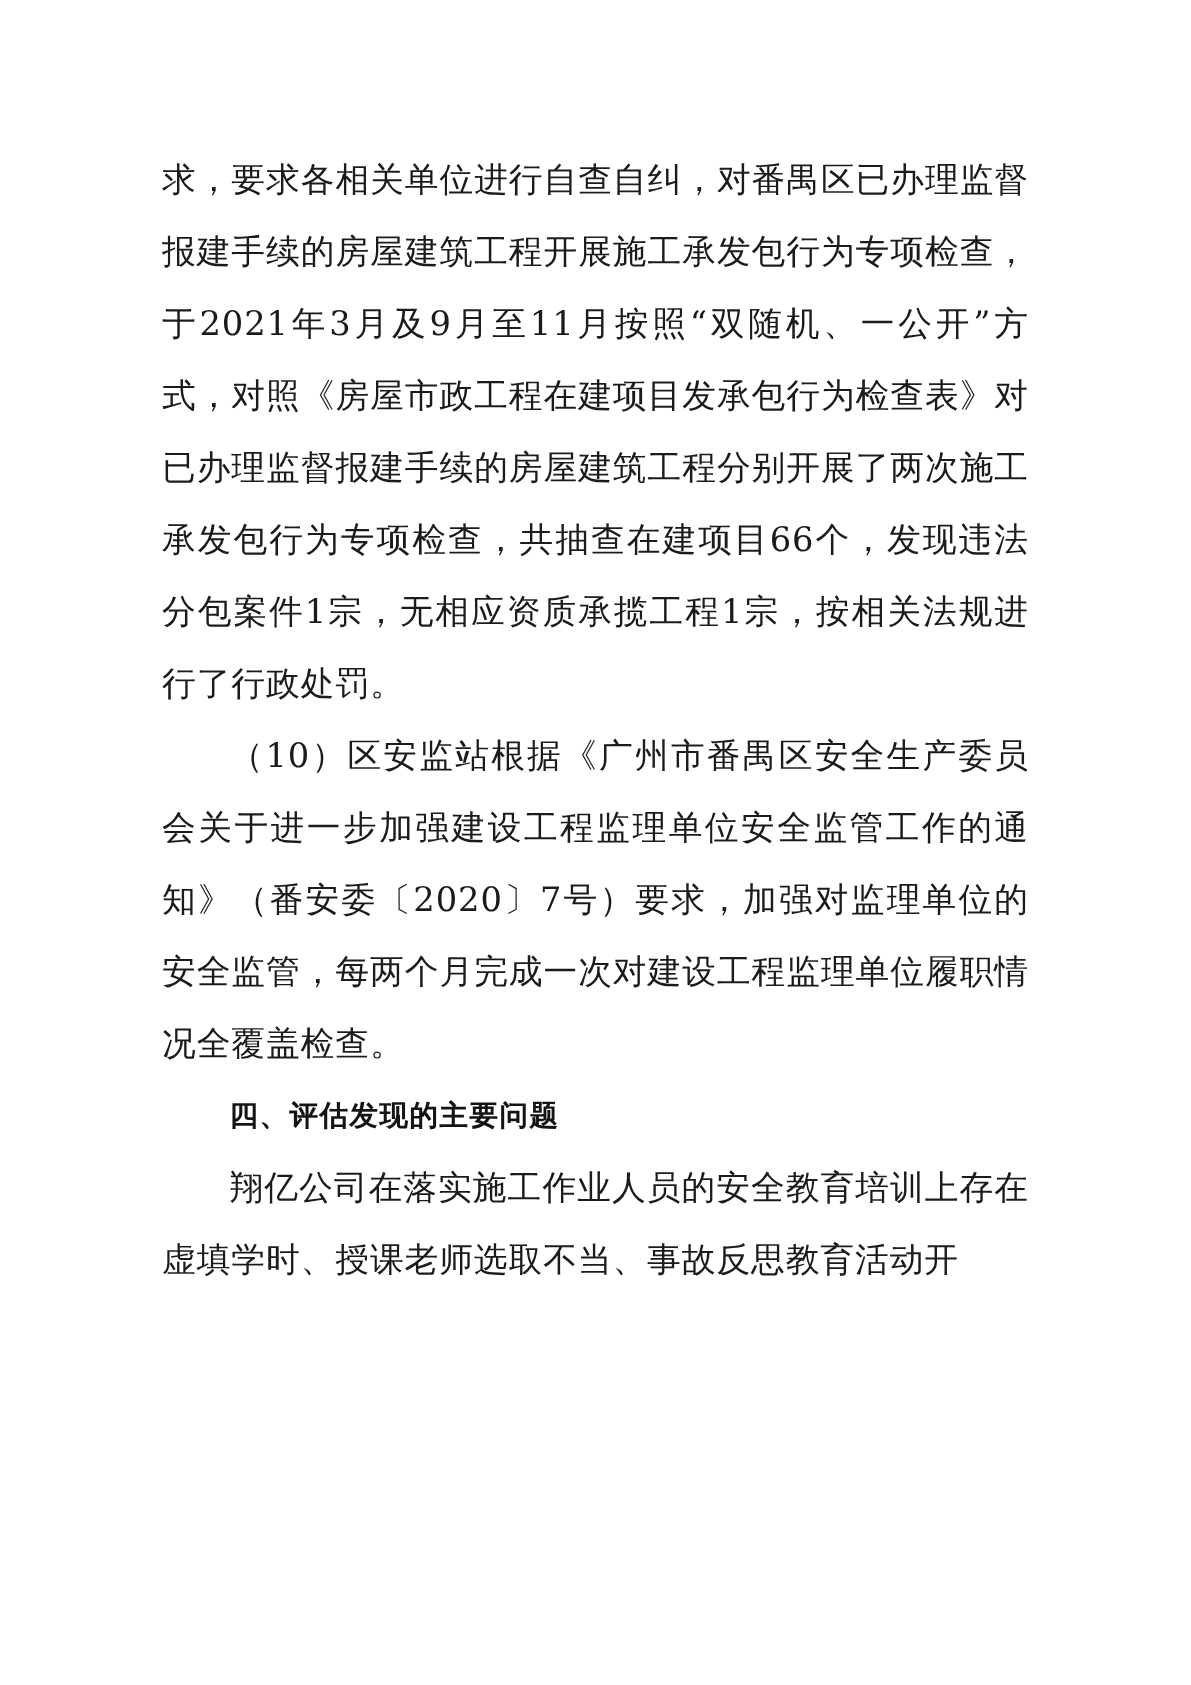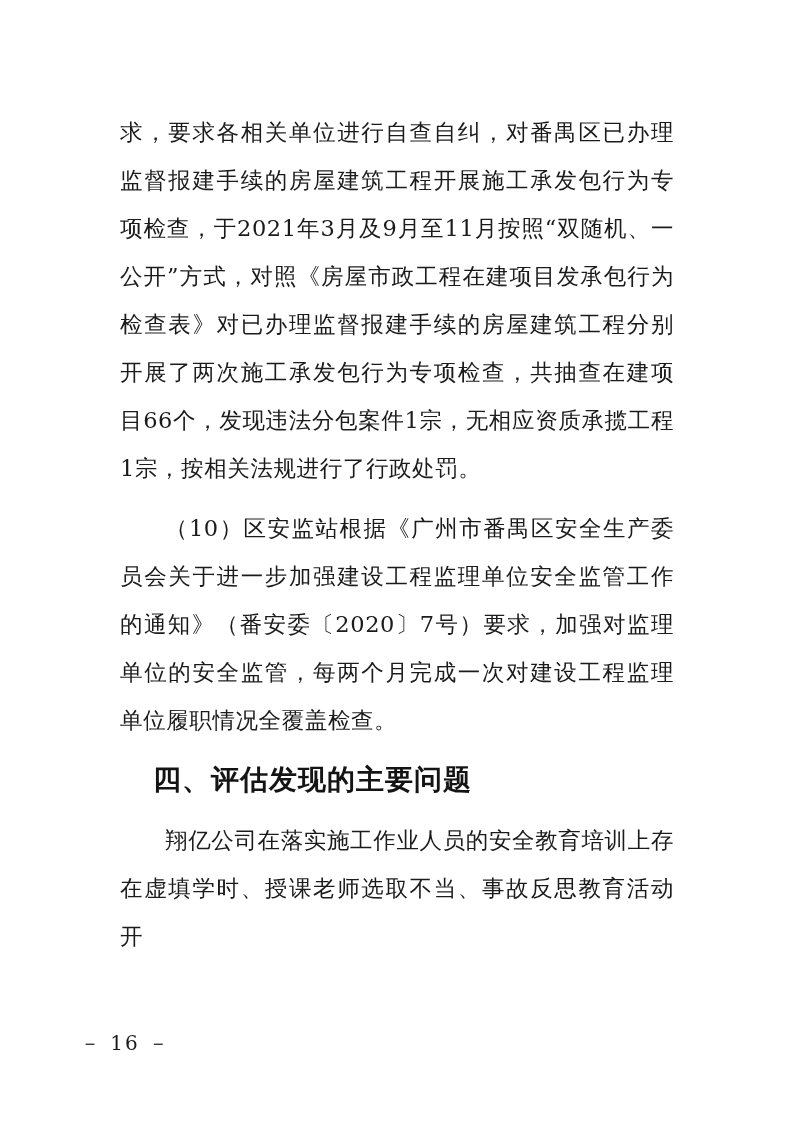--- a/index.html
+++ b/index.html
@@ -22,29 +22,29 @@
     width: 578px;
   }
   .para {
     font-family: "DejaVu Serif", "Liberation Serif", serif;
     font-size: 22.5px;
     line-height: 48px;
     color: #1b1b1b;
     letter-spacing: 0.6px;
     text-align: justify;
     text-justify: inter-ideograph;
-    margin: 12px;
+    margin: 0;
     white-space: pre-wrap;
   }
   .para.indent {
     text-indent: 45px;
   }
   .heading {
     font-family: "DejaVu Serif", "Liberation Serif", serif;
-    font-size: 28px;
+    font-size: 19px;
     line-height: 48px;
     color: #141414;
     font-weight: bold;
     text-indent: 45px;
     letter-spacing: 1px;
     margin: 0;
   }
   .footer {
     position: absolute;
     left: 80px;
@@ -67,15 +67,14 @@
 
     <p class="para indent">（10）区安监站根据《广州市番禺区安全生产委员会关于进一步加强建设工程监理单位安全监管工作的通知》（番安委〔2020〕7号）要求，加强对监理单位的安全监管，每两个月完成一次对建设工程监理单位履职情况全覆盖检查。</p>
 
 
     <p class="heading">四、评估发现的主要问题</p>
 
     <p class="para indent">翔亿公司在落实施工作业人员的安全教育培训上存在虚填学时、授课老师选取不当、事故反思教育活动开</p>
 
   </div>
 
-  <div class="footer">－ 16 －</div>
 
 </div>
 
 </body></html>

